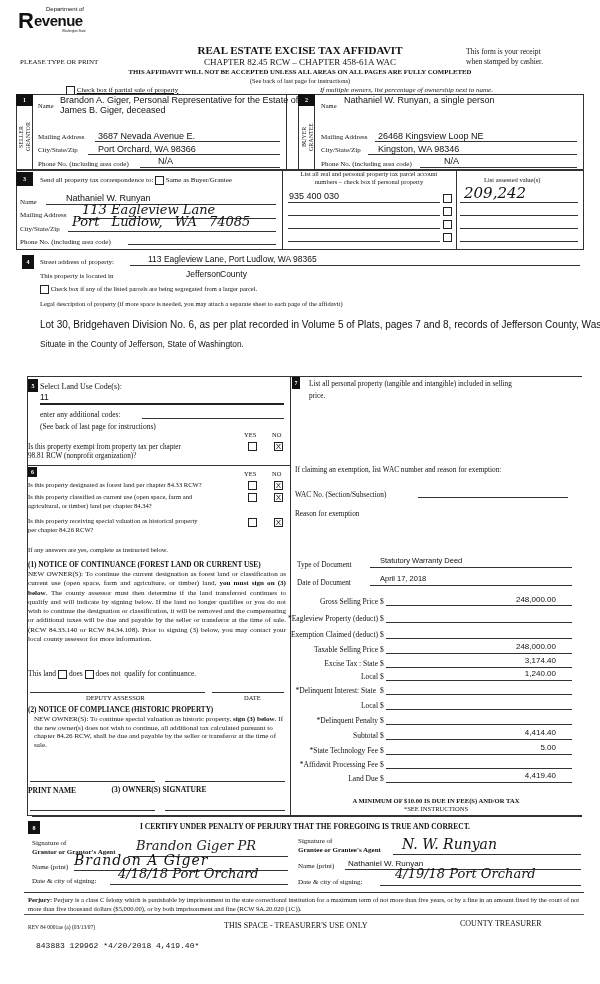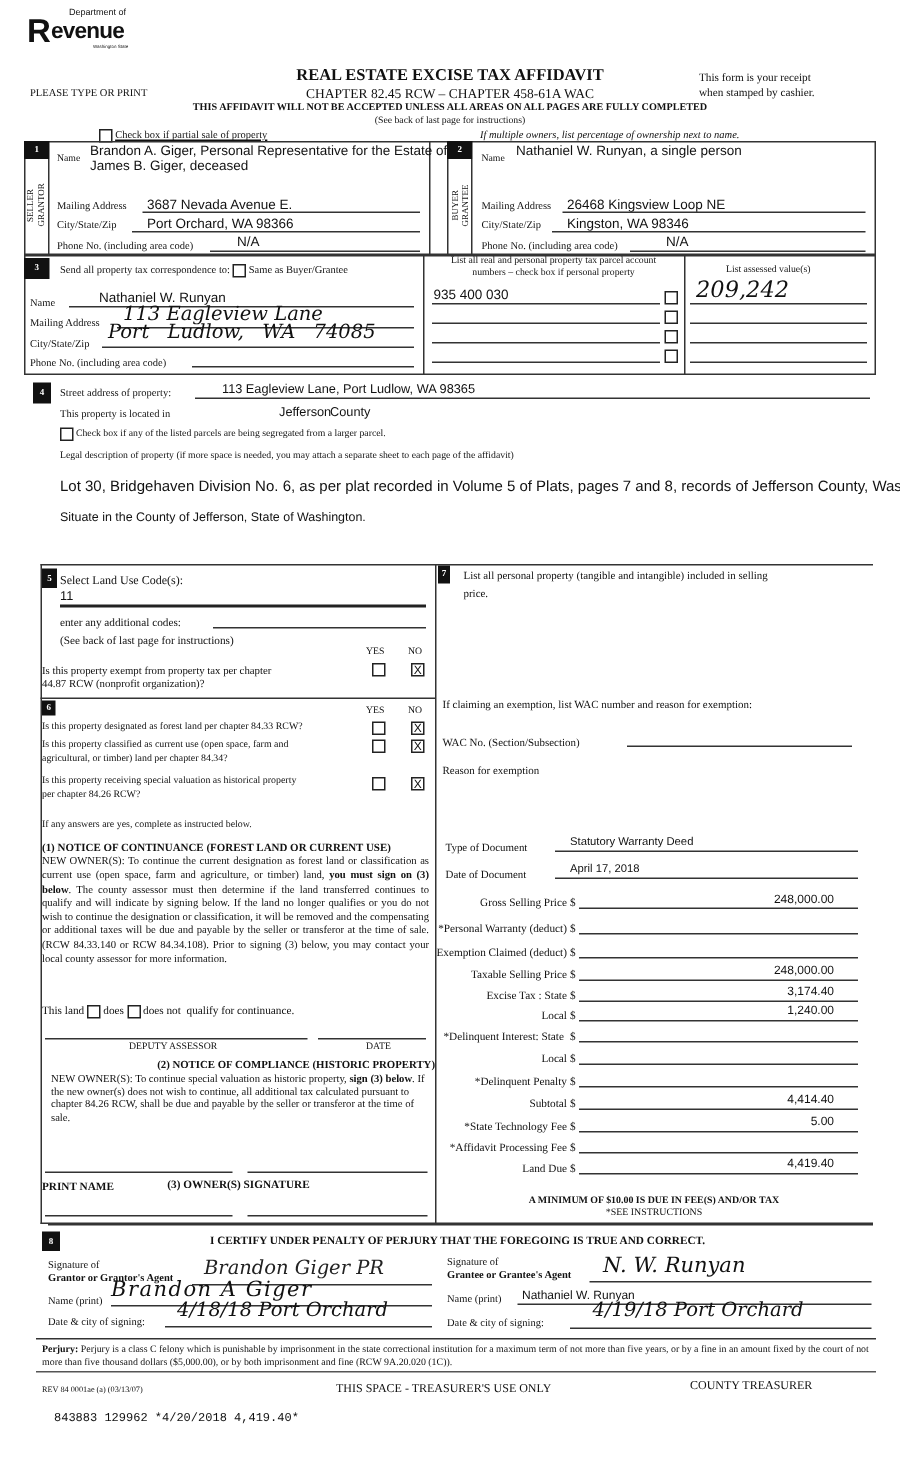--- a/index.html
+++ b/index.html
@@ -142,21 +142,21 @@
 <div class="numbox" style="left:28px;top:379px;width:10px;height:13px;">5</div>
 <div class="lbl" style="left:40px;top:382px;font-size:8px;">Select Land Use Code(s):</div>
 <div class="val" style="left:40px;top:392px;font-size:8.5px;">11</div>
 <div class="abs" style="left:40px;top:403px;width:244px;height:2px;background:#222;"></div>
 <div class="lbl" style="left:40px;top:410px;font-size:7.5px;">enter any additional codes:</div>
 <div class="line" style="left:142px;top:418px;width:142px;"></div>
 <div class="lbl" style="left:40px;top:422px;font-size:7.5px;">(See back of last page for instructions)</div>
 <div class="lbl" style="left:244px;top:431px;font-size:6.5px;">YES</div>
 <div class="lbl" style="left:272px;top:431px;font-size:6.5px;">NO</div>
 <div class="lbl" style="left:28px;top:443px;font-size:7.2px;">Is this property exempt from property tax per chapter</div>
-<div class="lbl" style="left:28px;top:452px;font-size:7.2px;">44.87 RCW (nonprofit organization)?</div>
+<div class="lbl" style="left:28px;top:452px;font-size:7.2px;">98.81 RCW (nonprofit organization)?</div>
 <span class="cb abs" style="left:248px;top:442px;"></span>
 <span class="cb abs" style="left:274px;top:442px;">X</span>
 
 <div class="abs" style="left:27px;top:465px;width:263px;height:1px;background:#333;"></div>
 <div class="numbox" style="left:28px;top:467px;width:9px;height:10px;">6</div>
 <div class="lbl" style="left:244px;top:470px;font-size:6.5px;">YES</div>
 <div class="lbl" style="left:272px;top:470px;font-size:6.5px;">NO</div>
 <div class="lbl" style="left:28px;top:481px;font-size:6.6px;">Is this property designated as forest land per chapter 84.33 RCW?</div>
 <span class="cb abs" style="left:248px;top:481px;"></span>
 <span class="cb abs" style="left:274px;top:481px;">X</span>
@@ -178,21 +178,21 @@
   <span class="cb"></span>
   <span>does</span>
   <span class="cb"></span>
   <span>does not</span>
   &nbsp;<span>qualify for continuance.</span>
 </div>
 <div class="line" style="left:30px;top:692px;width:175px;"></div>
 <div class="line" style="left:212px;top:692px;width:72px;"></div>
 <div class="lbl" style="left:86px;top:694px;font-size:6.5px;">DEPUTY ASSESSOR</div>
 <div class="lbl" style="left:244px;top:694px;font-size:6.5px;">DATE</div>
-<div class="abs" style="left:28px;top:706px;width:262px;text-align:right;font-size:7.2px;font-weight:bold;">(2) NOTICE OF COMPLIANCE (HISTORIC PROPERTY)</div>
+<div class="abs" style="left:28px;top:706px;width:262px;text-align:left;font-size:7.2px;font-weight:bold;">(2) NOTICE OF COMPLIANCE (HISTORIC PROPERTY)</div>
 <div class="abs" style="left:34px;top:715px;width:252px;font-size:7.1px;line-height:8.5px;">
   <span>NEW OWNER(S): To continue special valuation as historic property,</span> <b>sign (3) below</b><span>. If the new owner(s) does not wish to continue, all additional tax calculated pursuant to chapter 84.26 RCW, shall be due and payable by the seller or transferor at the time of sale.</span>
 </div>
 <div class="abs" style="left:28px;top:757px;width:262px;text-align:center;font-size:7.5px;font-weight:bold;margin-top:28px;">(3) OWNER(S) SIGNATURE</div>
 <div class="line" style="left:30px;top:781px;width:125px;"></div>
 <div class="line" style="left:165px;top:781px;width:120px;"></div>
 <div class="abs" style="left:28px;top:786px;width:262px;text-align:left;font-size:7.5px;font-weight:bold;">PRINT NAME</div>
 <div class="line" style="left:30px;top:810px;width:125px;"></div>
 <div class="line" style="left:165px;top:810px;width:120px;"></div>
 
@@ -209,21 +209,21 @@
 <div class="lbl" style="left:297px;top:578px;font-size:7.3px;">Date of Document</div>
 <div class="line" style="left:370px;top:585px;width:202px;"></div>
 <div class="val" style="left:380px;top:574px;font-size:7.5px;">April 17, 2018</div>
 
 <div>
   <div class="calc-lbl" style="right:222px;top:597px;">Gross Selling Price</div>
   <div class="lbl" style="left:380px;top:597px;font-size:7.5px;">$</div>
   <div class="line" style="left:386px;top:605px;width:186px;"></div>
   <div class="amt" style="right:44px;top:595px;">248,000.00</div>
 
-  <div class="calc-lbl" style="right:222px;top:614px;">*Personal Warranty (deduct)</div>
+  <div class="calc-lbl" style="right:222px;top:614px;">*Eagleview Property (deduct)</div>
   <div class="lbl" style="left:380px;top:614px;font-size:7.5px;">$</div>
   <div class="line" style="left:386px;top:622px;width:186px;"></div>
   <div class="amt" style="right:44px;top:612px;"></div>
 
   <div class="calc-lbl" style="right:222px;top:630px;">Exemption Claimed (deduct)</div>
   <div class="lbl" style="left:380px;top:630px;font-size:7.5px;">$</div>
   <div class="line" style="left:386px;top:638px;width:186px;"></div>
   <div class="amt" style="right:44px;top:628px;"></div>
 
   <div class="calc-lbl" style="right:222px;top:645px;">Taxable Selling Price</div>

